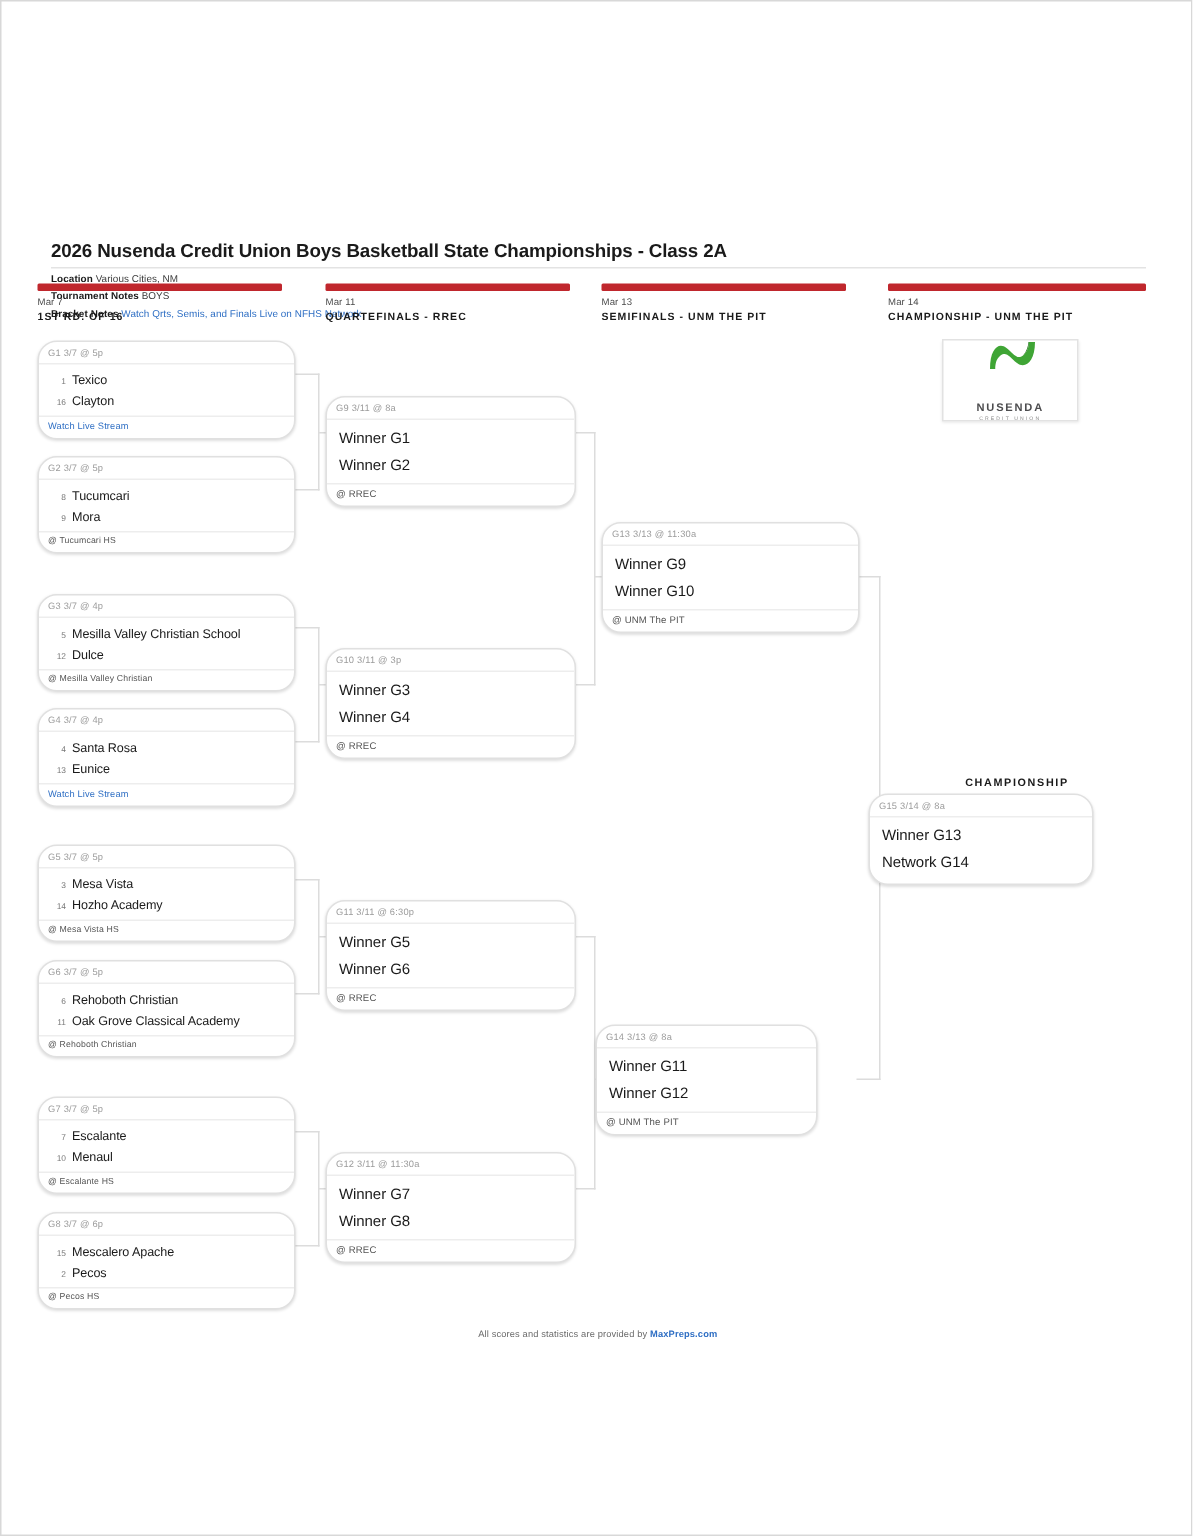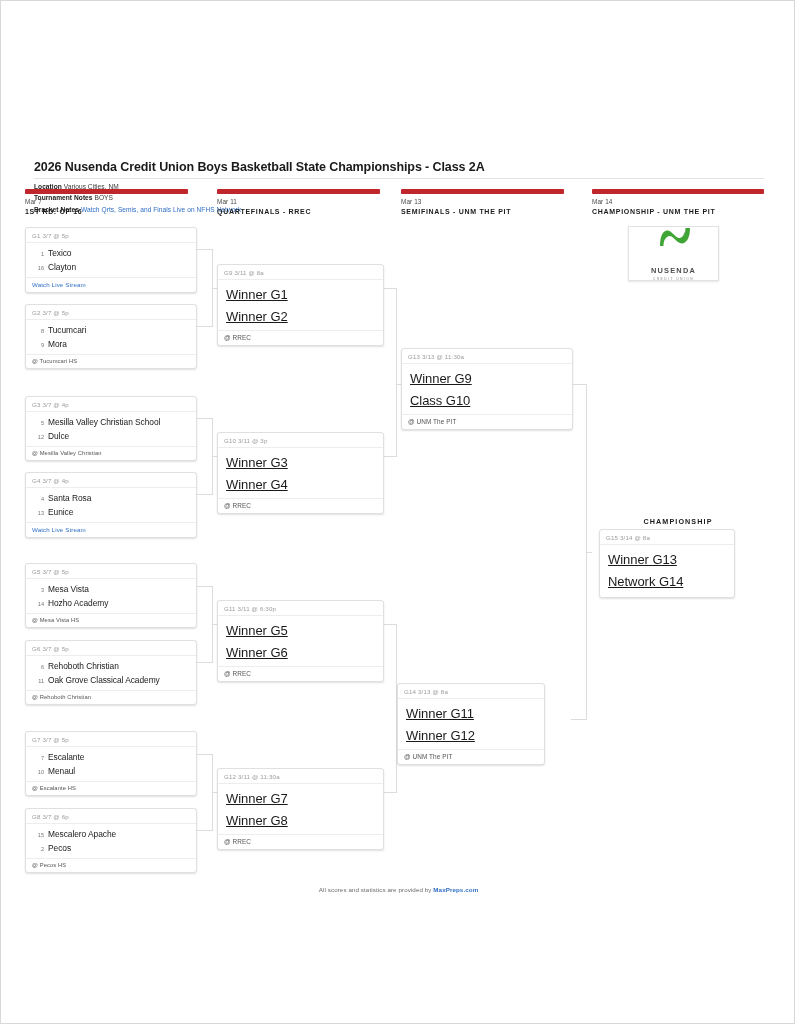--- a/index.html
+++ b/index.html
@@ -72,21 +72,21 @@
     color: #1a1a1a;
     margin-top: 2.5px;
     letter-spacing: 0.7px;
   }
 
   
   .game {
     position: absolute;
     background: #ffffff;
     border: 1px solid #e0e0e0;
-    border-radius: 3px;
+    border-radius: 13px;
     box-shadow: 0 1px 2px rgba(0,0,0,0.13);
     box-sizing: border-box;
     overflow: hidden;
   }
   .g-head {
     font-size: 6.2px;
     color: #9b9b9b;
     padding: 4px 6px 3px 6px;
     border-bottom: 1px solid #ededed;
     letter-spacing: 0.15px;
@@ -118,21 +118,21 @@
     font-size: 5.8px;
     color: #555555;
     letter-spacing: 0.1px;
     white-space: nowrap;
   }
   .g-foot.link { color: #2f6fc4; font-size: 6.2px; }
   .g-foot.wide { font-size: 6.4px; }
 
   
   .game.adv .g-team { padding: 3.5px 8px; }
-  .game.adv .g-name { font-size: 13px; text-decoration: underline; }
+  .game.adv .g-name { font-size: 10px; }
 
   
   .conn {
     position: absolute;
     background: #dcdcdc;
   }
   .conn.v { width: 1px; }
   .conn.h { height: 1px; }
 
   
@@ -430,42 +430,42 @@
     <div class="g-foot wide">@ RREC</div>
   </div>
 
   <div class="game adv" style="left:400px; top:347px; width:172px;">
     <div class="g-head">G13 3/13 @ 11:30a</div>
     <div class="g-teams">
       <div class="g-team">
         <span class="g-name">Winner G9</span>
       </div>
       <div class="g-team">
-        <span class="g-name">Class G10</span>
+        <span class="g-name">Winner G10</span>
       </div>
     </div>
     <div class="g-foot wide">@ UNM The PIT</div>
   </div>
 
   <div class="game adv" style="left:396px; top:682px; width:148px;">
     <div class="g-head">G14 3/13 @ 8a</div>
     <div class="g-teams">
       <div class="g-team">
         <span class="g-name">Winner G11</span>
       </div>
       <div class="g-team">
         <span class="g-name">Winner G12</span>
       </div>
     </div>
     <div class="g-foot wide">@ UNM The PIT</div>
   </div>
 
   <div class="champ-label" style="left:591px; top:516px; width:172px; text-align:center;">CHAMPIONSHIP</div>
 
-  <div class="game adv" style="left:598px; top:528px; width:136px;">
+  <div class="game adv" style="left:578px; top:528px; width:150px;">
     <div class="g-head">G15 3/14 @ 8a</div>
     <div class="g-teams" style="padding-bottom:5px;">
       <div class="g-team">
         <span class="g-name">Winner G13</span>
       </div>
       <div class="g-team">
         <span class="g-name">Network G14</span>
       </div>
     </div>
   </div>

